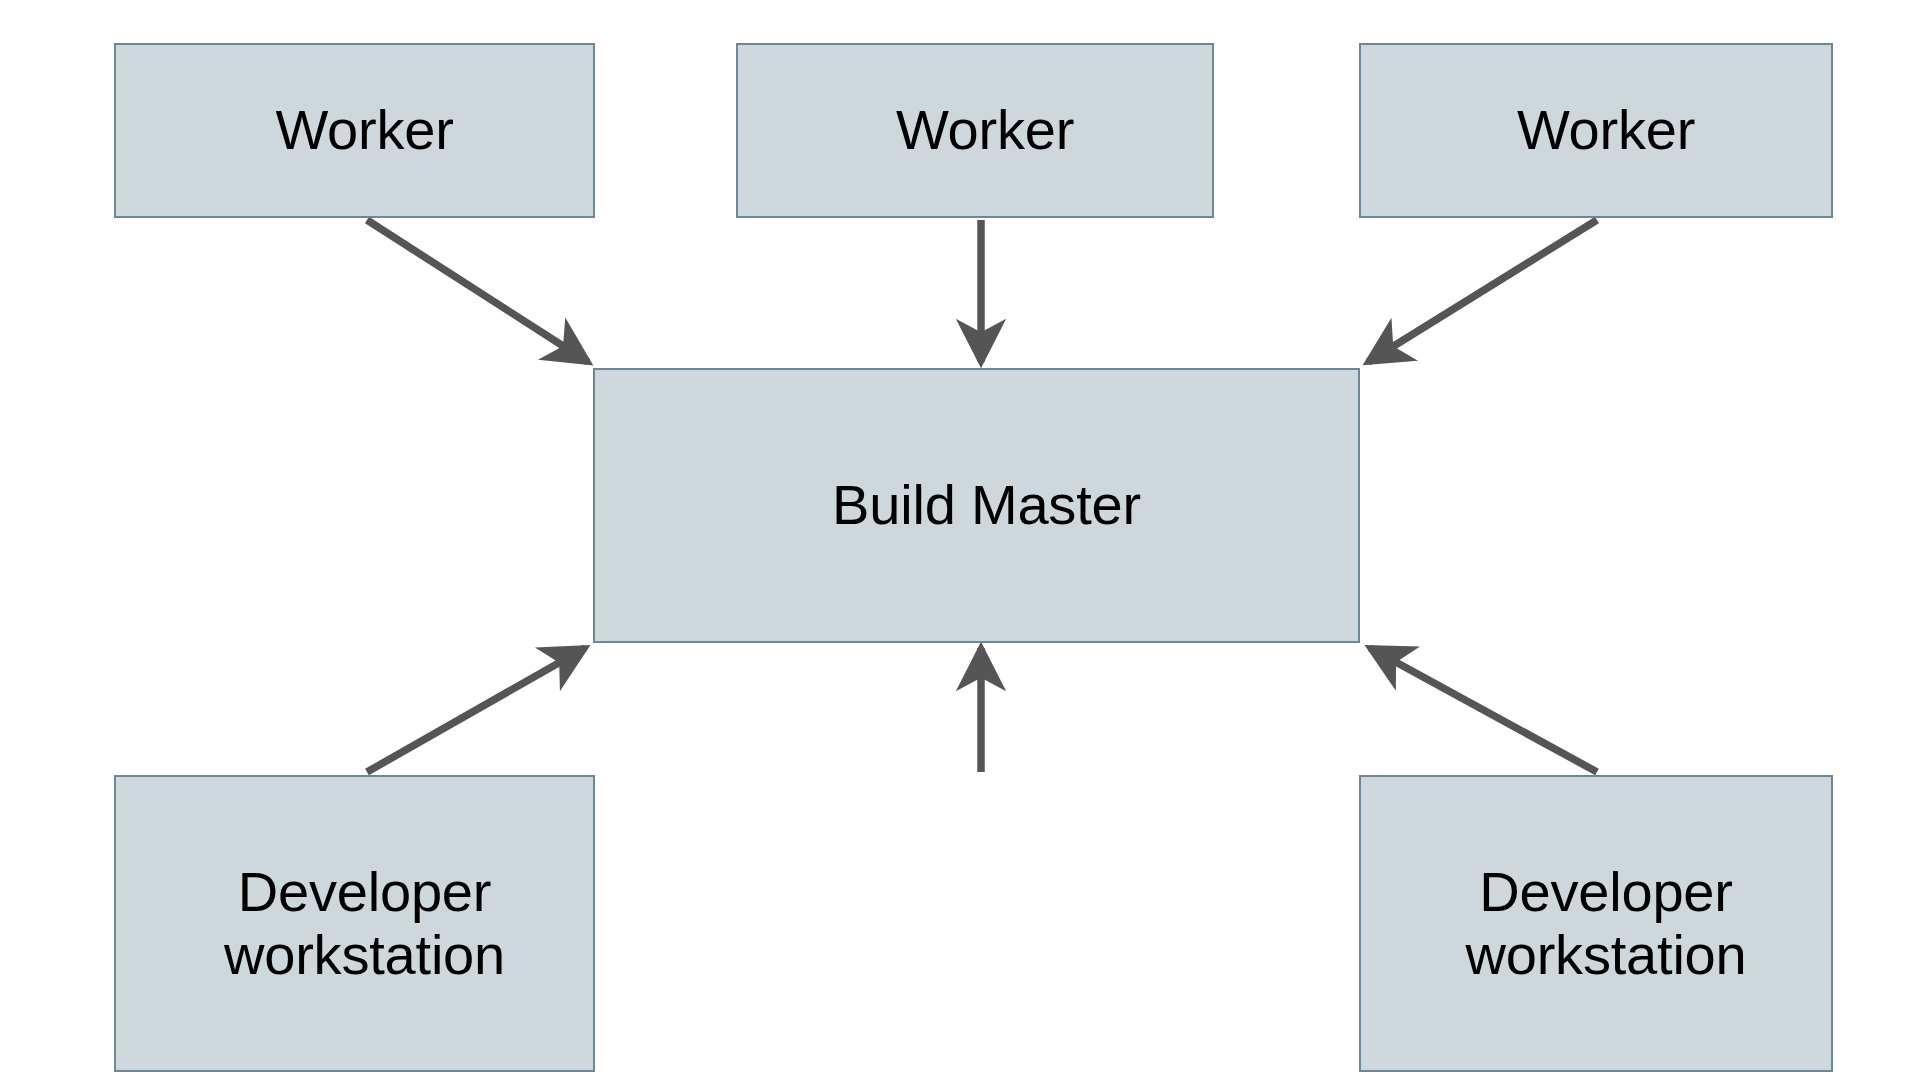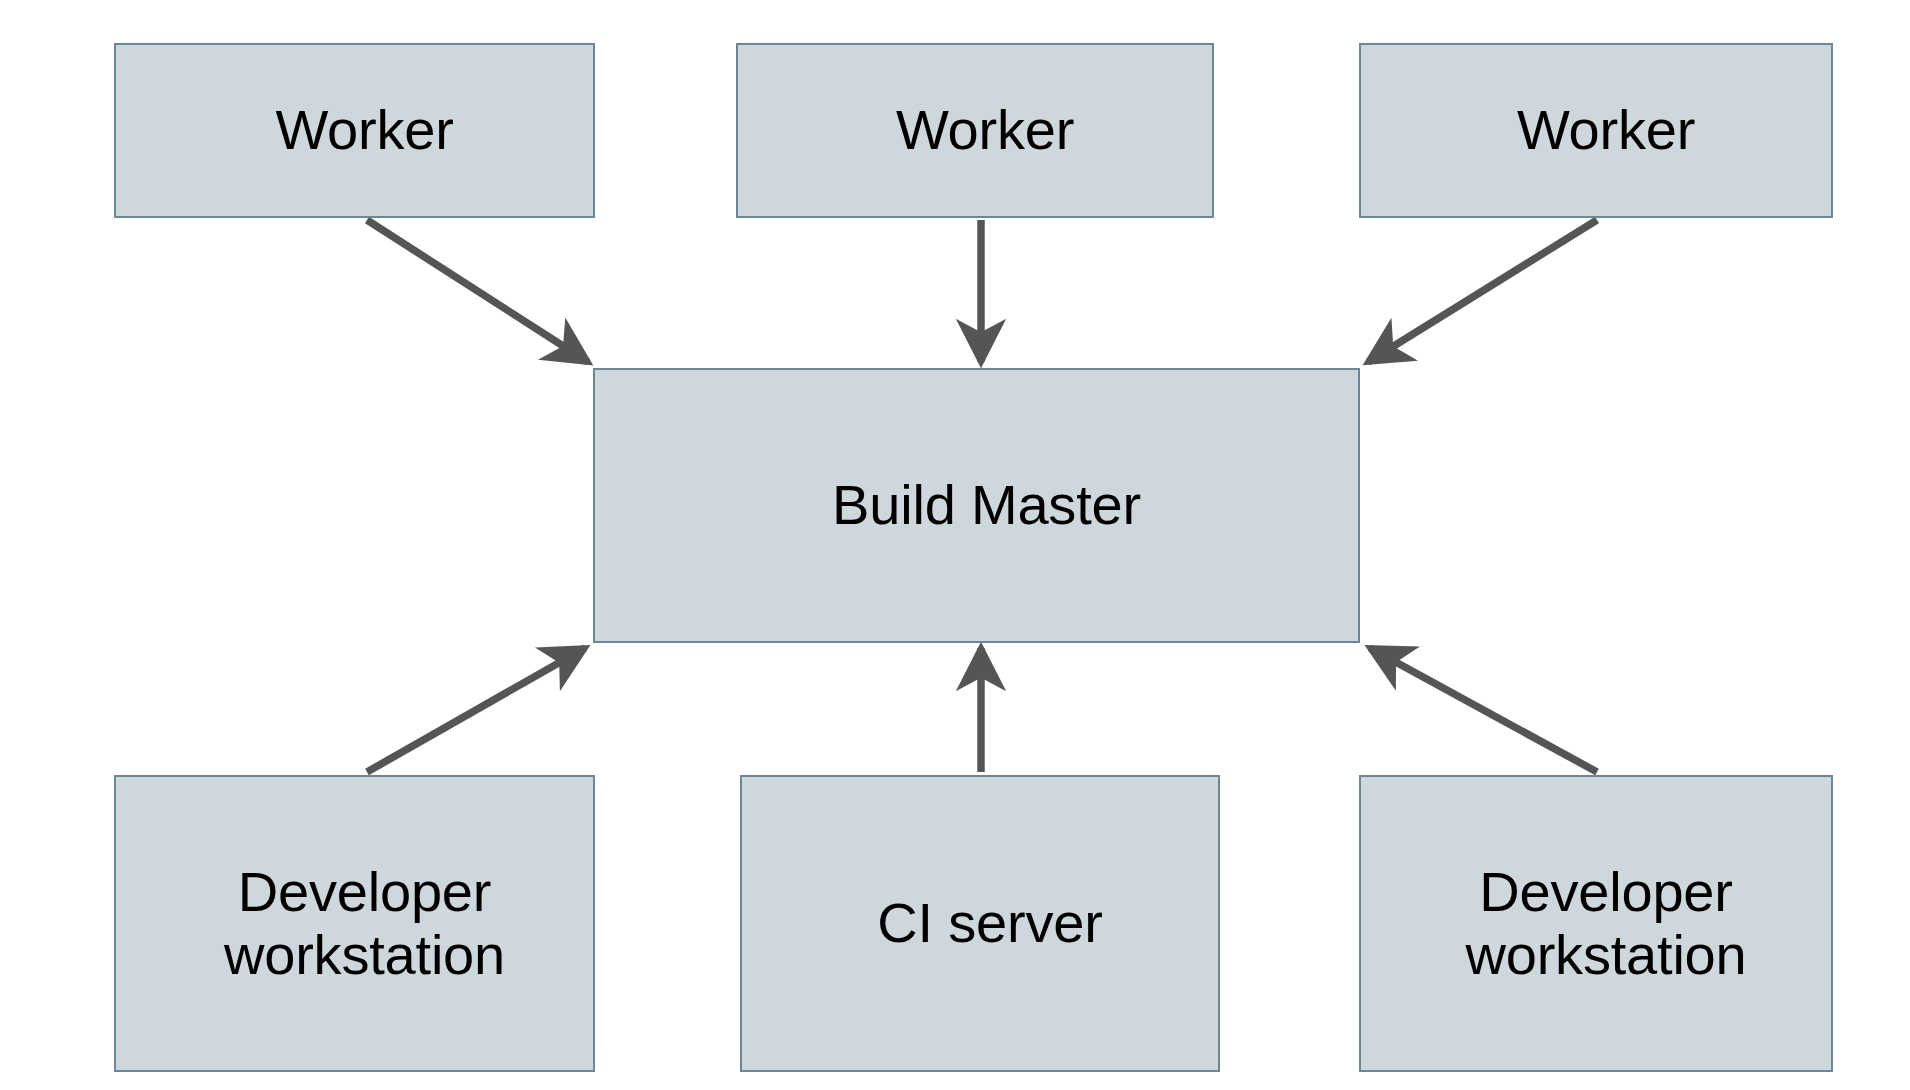--- a/index.html
+++ b/index.html
@@ -113,22 +113,19 @@
 
   <div class="node" id="node-build-master">
     <span class="node-label">Build Master</span>
   </div>
 
   <div class="node" id="node-dev-workstation-1">
     <span class="node-label">Developer
 workstation</span>
   </div>
 
-  <div class="node" id="node-ci-server">
-    <span class="node-label">CI server</span>
-  </div>
 
   <div class="node" id="node-dev-workstation-2">
     <span class="node-label">Developer
 workstation</span>
   </div>
 
 </div>
 
 </body></html>

